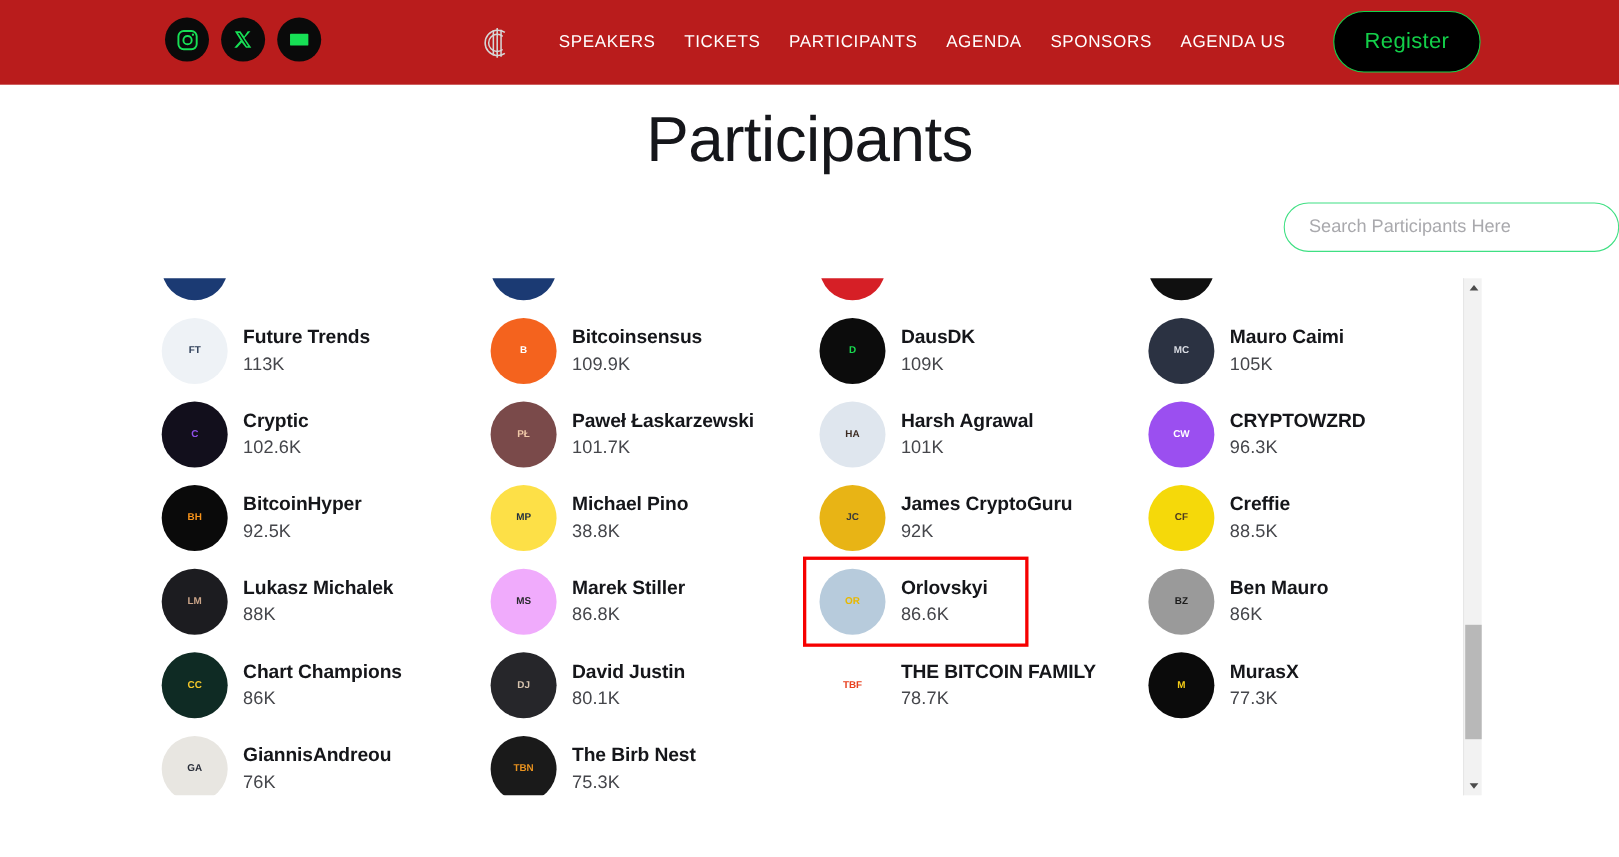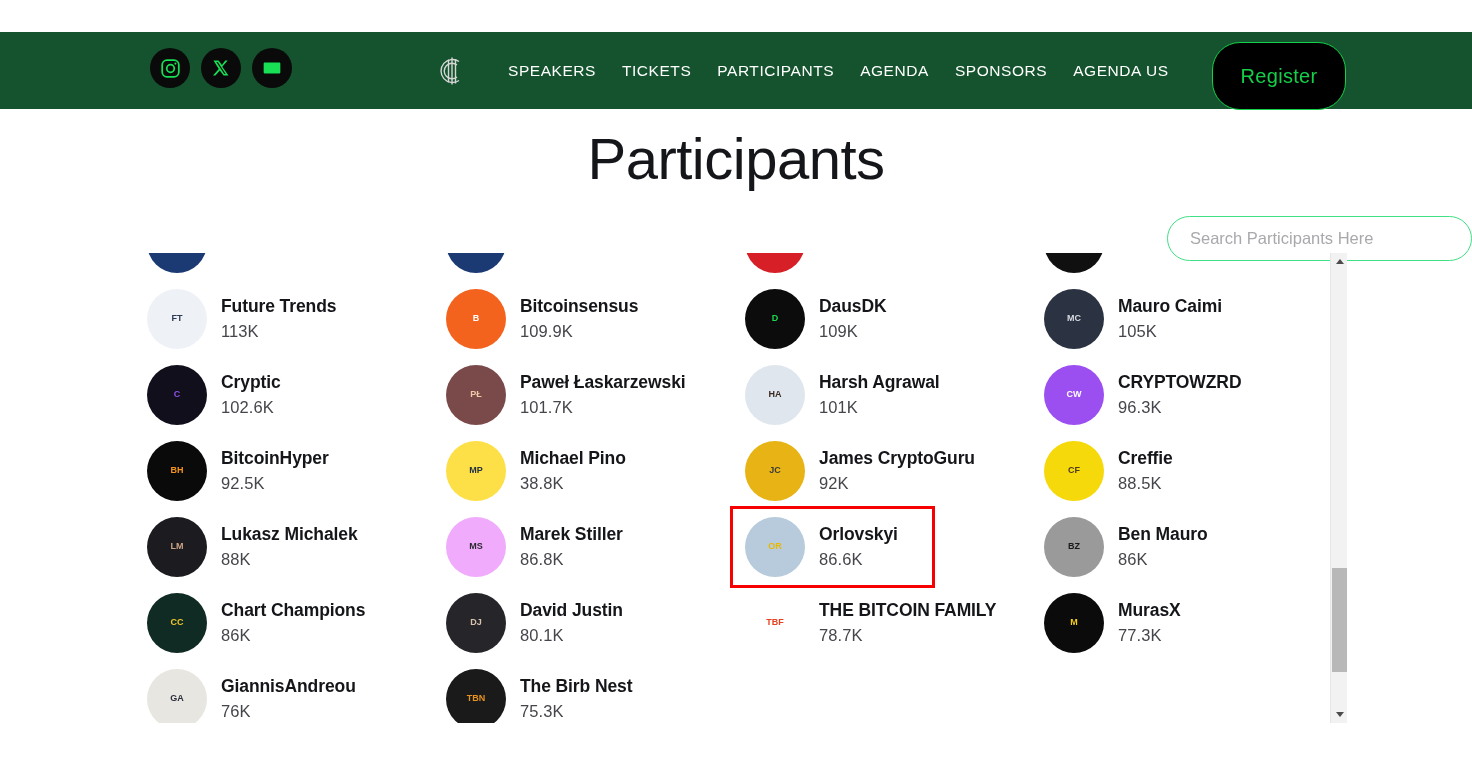--- a/index.html
+++ b/index.html
@@ -9,22 +9,22 @@
     width: 1472px; height: 779px;
     background: #ffffff;
     font-family: "Liberation Sans", sans-serif;
     overflow: hidden;
   }
 
   
   .site-header {
     position: relative;
     width: 1472px; height: 77px;
-    background: #14532d;
-    display: flex; align-items: center; margin-top: 32px;
+    background: #b91c1c;
+    display: flex; align-items: center;
   }
   .social-group {
     position: absolute; left: 150px; top: 16px;
     display: flex; gap: 11px;
   }
   .social-btn {
     width: 40px; height: 40px; border-radius: 50%;
     background: #0a0a0a;
     display: flex; align-items: center; justify-content: center;
     cursor: pointer; border: none; padding: 0;
@@ -46,21 +46,21 @@
     font-size: 15.5px;
     letter-spacing: 0.55px;
     padding: 0 13px;
     cursor: pointer;
     white-space: nowrap;
     font-weight: 400;
   }
 
   .register-btn {
     position: absolute; right: 126px; top: 10px;
-    width: 134px; height: 68px;
+    width: 134px; height: 56px;
     border-radius: 28px;
     background: #000000;
     border: 1.6px solid #14d34a;
     color: #13cf49;
     font-size: 20px;
     letter-spacing: 0.3px;
     display: flex; align-items: center; justify-content: center;
     cursor: pointer;
   }
 

